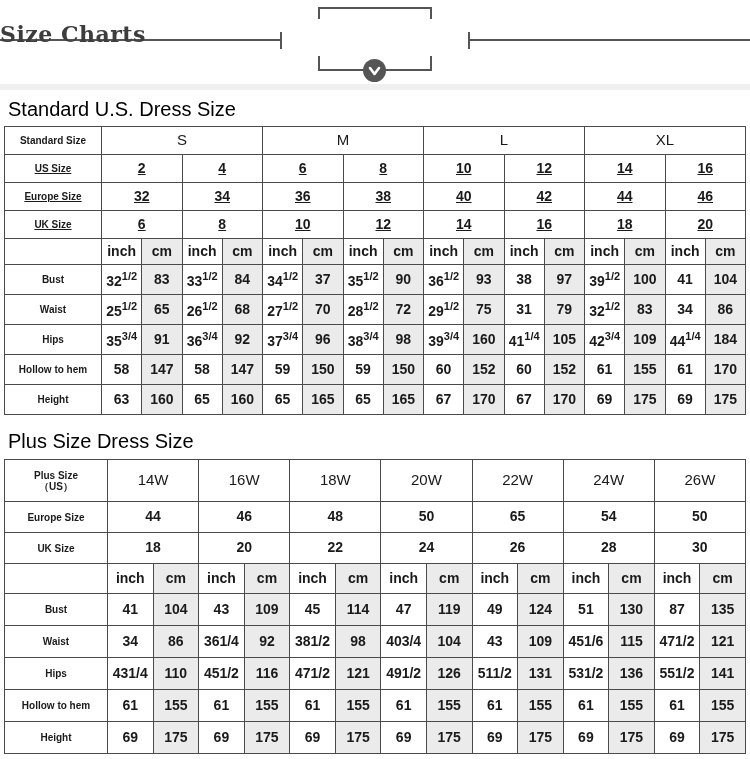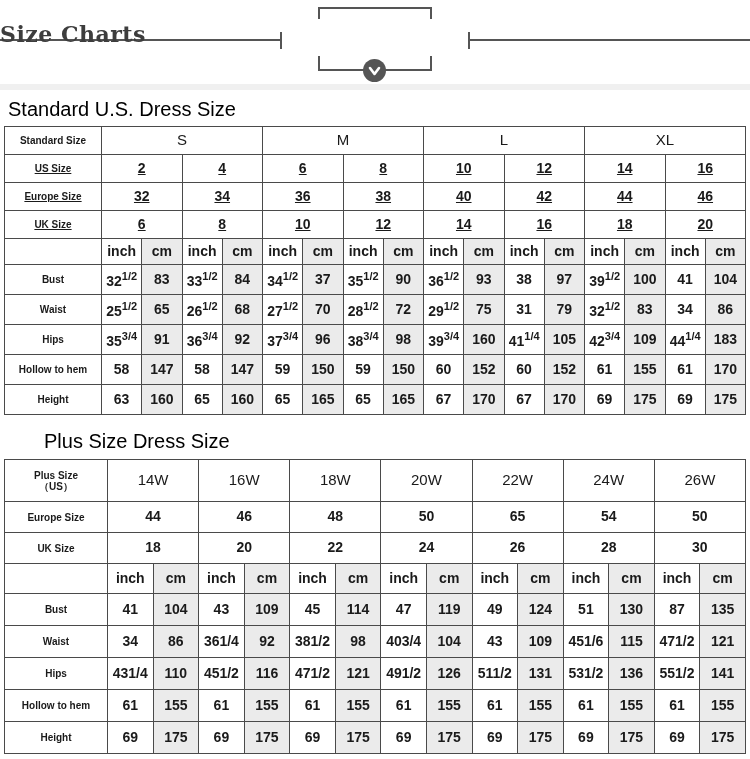--- a/index.html
+++ b/index.html
@@ -23,21 +23,21 @@
     font-family:"DejaVu Serif",serif;font-weight:700;font-size:22px;color:#3d3d3d;
     letter-spacing:.5px;}
   .chevron-circle{position:absolute;left:363px;top:59px;width:23px;height:23px;
     border-radius:50%;background:#555;display:flex;align-items:center;justify-content:center;}
   .band{height:6px;background:#f0f0f0;}
 
   
   .section-title{margin:0;padding-left:8px;font-size:20px;font-weight:400;color:#000;
     line-height:23px;}
   #std-title{margin-top:8px;margin-bottom:5px;}
-  #plus-title{margin-top:15px;margin-bottom:6px;margin-left:36px;}
+  #plus-title{margin-top:15px;margin-bottom:6px;}
 
   
   table.size-table{width:742px;margin:0 4px;border-collapse:collapse;table-layout:fixed;}
   .size-table th,.size-table td{
     border:1px solid #4a4a4a;text-align:center;vertical-align:middle;
     padding:0;font-size:14px;font-weight:700;line-height:1.1;}
   .size-table th{font-size:10px;}
   .size-table td.cm{background:#ebebeb;}
   .size-table td.group-cell{font-weight:400;font-size:15px;}
   .size-table sup{font-size:11px;font-weight:700;}
@@ -201,21 +201,21 @@
           <td class="cm">96</td>
           <td class="inch">38<sup>3/4</sup></td>
           <td class="cm">98</td>
           <td class="inch">39<sup>3/4</sup></td>
           <td class="cm">160</td>
           <td class="inch">41<sup>1/4</sup></td>
           <td class="cm">105</td>
           <td class="inch">42<sup>3/4</sup></td>
           <td class="cm">109</td>
           <td class="inch">44<sup>1/4</sup></td>
-          <td class="cm">183</td>
+          <td class="cm">184</td>
         </tr>
         <tr class="measure-row">
           <th>Hollow to hem</th>
           <td class="inch">58</td>
           <td class="cm">147</td>
           <td class="inch">58</td>
           <td class="cm">147</td>
           <td class="inch">59</td>
           <td class="cm">150</td>
           <td class="inch">59</td>

